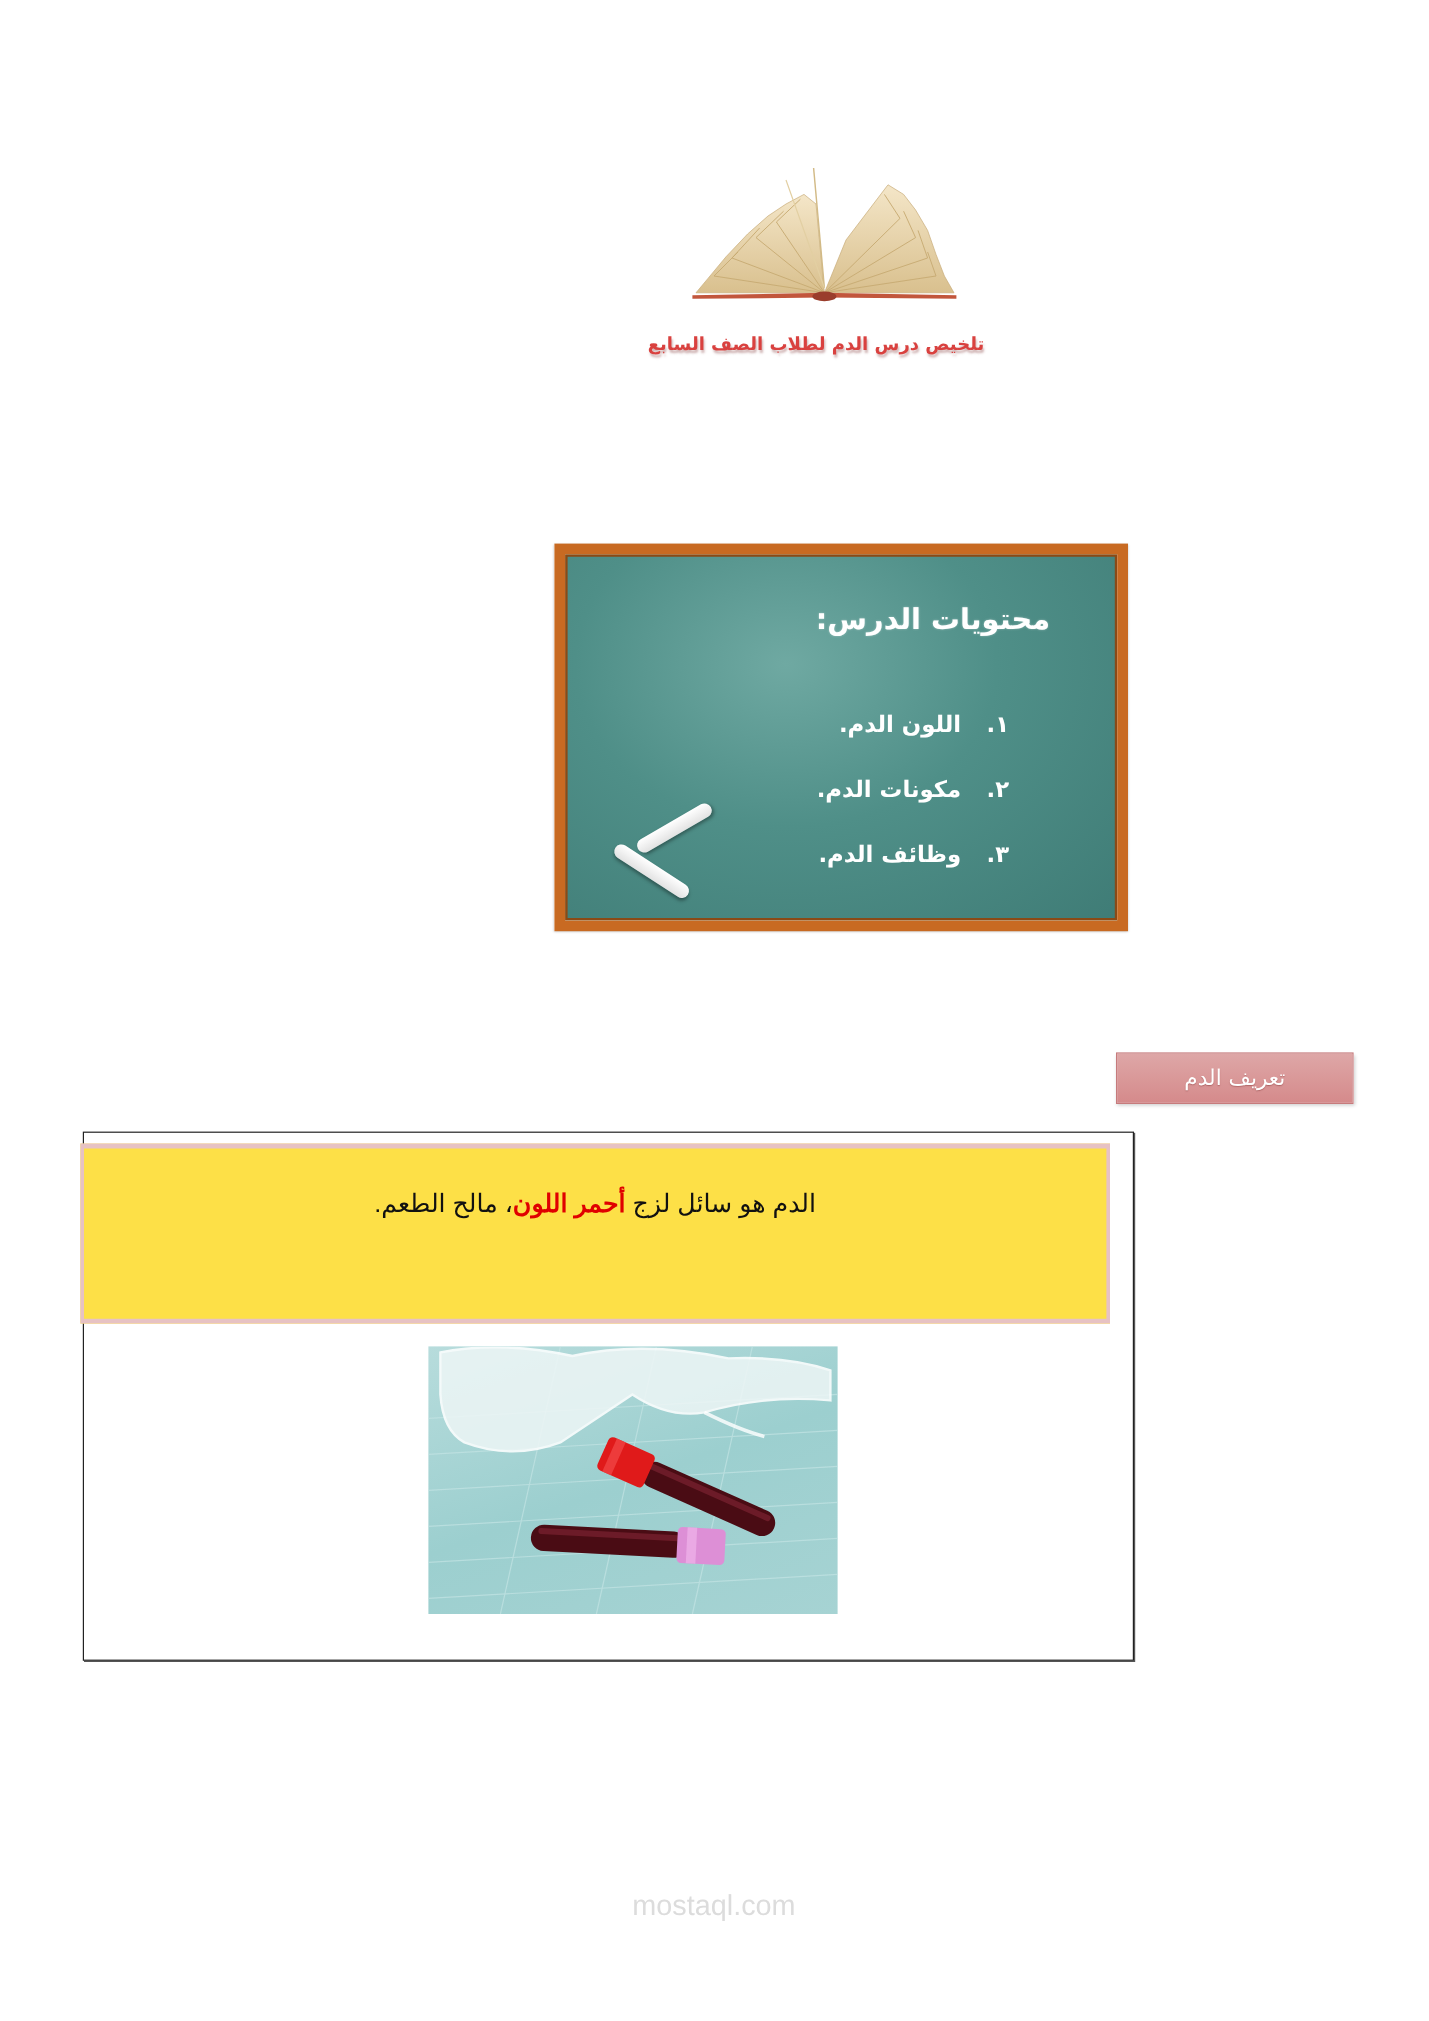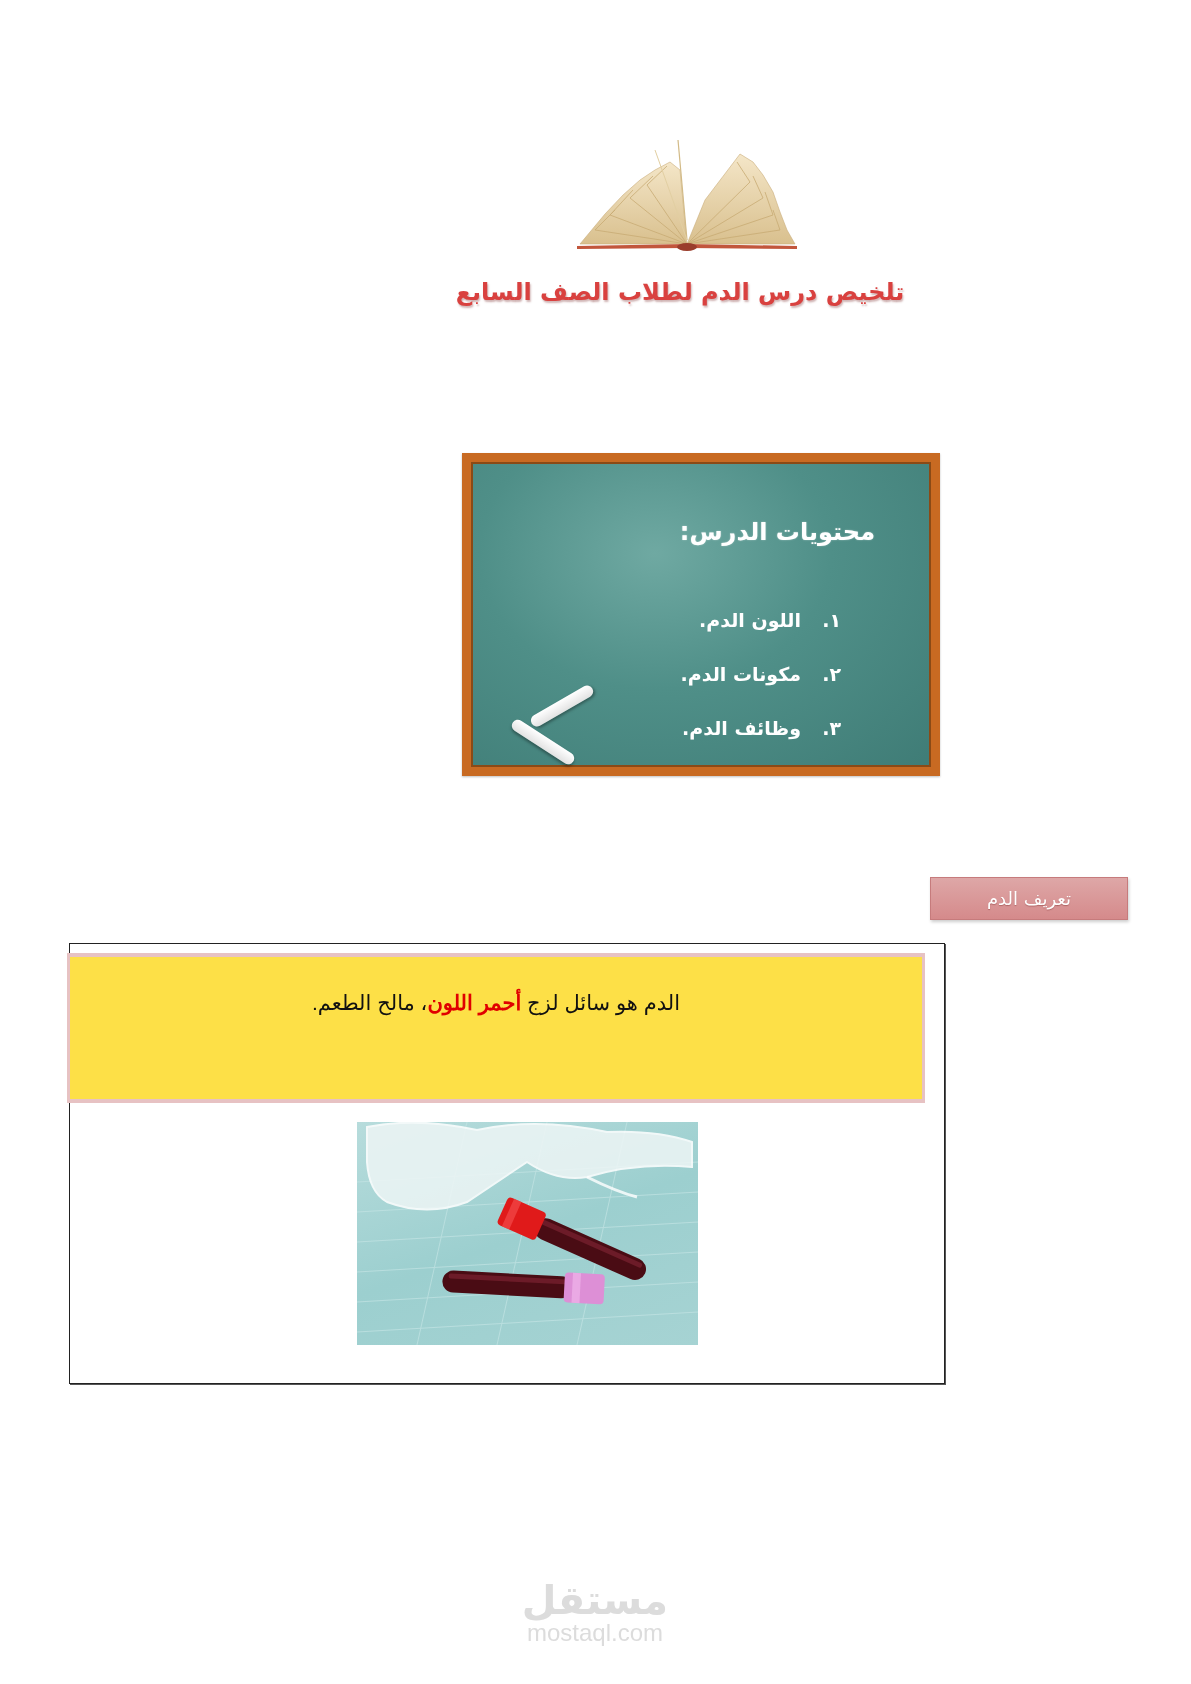--- a/index.html
+++ b/index.html
@@ -5,29 +5,29 @@
     html, body { margin: 0; padding: 0; background: #ffffff; }
     body { width: 1191px; height: 1684px; position: relative; overflow: hidden;
            font-family: "DejaVu Sans", sans-serif; }
     .abs { position: absolute; }
 
     
     .book { left: 575px; top: 140px; width: 225px; height: 112px; }
 
     
     .title { left: 440px; top: 278px; width: 480px; text-align: center; direction: rtl;
-             font-family: "DejaVu Sans", sans-serif; font-weight: bold; font-size: 24px;
+             font-family: "DejaVu Sans", sans-serif; font-weight: bold; font-size: 15px;
              color: #d9413f; text-shadow: 1px 2px 2px rgba(120,40,40,0.35); letter-spacing: 0px; }
 
     
     .board { left: 462px; top: 453px; width: 478px; height: 323px; box-sizing: border-box;
              border: 9px solid #c86a22;
              box-shadow: inset 0 0 0 2px #8a4a16, 0 1px 2px rgba(0,0,0,0.25);
              background: radial-gradient(ellipse at 40% 30%, #6fa9a2 0%, #4f8f88 45%, #3f7c76 100%); }
-    .board-inner { position: absolute; inset: 0; margin-top: 16px; }
+    .board-inner { position: absolute; inset: 0; }
     .board-heading { position: absolute; right: 56px; top: 40px; direction: rtl; color: #ffffff;
                      font-weight: bold; font-size: 24px; text-shadow: 0 0 2px rgba(255,255,255,0.4); }
     .board-list { position: absolute; right: 90px; top: 115px; direction: rtl; color: #ffffff;
                   margin: 0; padding: 0; list-style: none; font-weight: bold; font-size: 19px; }
     .board-list li { height: 54px; display: flex; align-items: center; gap: 18px; }
     .board-list .num { min-width: 22px; text-align: right; }
     .chalk { position: absolute; height: 12px; border-radius: 6px;
              background: linear-gradient(#ffffff, #e2e2e2); box-shadow: 1px 2px 3px rgba(0,0,0,0.35); }
     .chalk1 { left: 56px; top: 222px; width: 70px; transform: rotate(-30deg); }
     .chalk2 { left: 36px; top: 258px; width: 72px; transform: rotate(33deg); }
@@ -151,15 +151,14 @@
     <g transform="translate(86,148) rotate(3)">
       <rect x="0" y="0" width="130" height="22" rx="11" fill="#4a0c14"></rect>
       <rect x="6" y="3" width="118" height="5" rx="2" fill="#7a2230" opacity="0.7"></rect>
       <rect x="122" y="-4" width="40" height="30" rx="4" fill="#dd8fd6"></rect>
       <rect x="130" y="-4" width="8" height="30" fill="#efb3ea" opacity="0.7"></rect>
     </g>
   </svg>
 </div>
 
 <div class="abs watermark">
-  <div class="wm-ar">مستقل</div>
   <div class="wm-en">mostaql.com</div>
 </div>
 
 </body></html>

